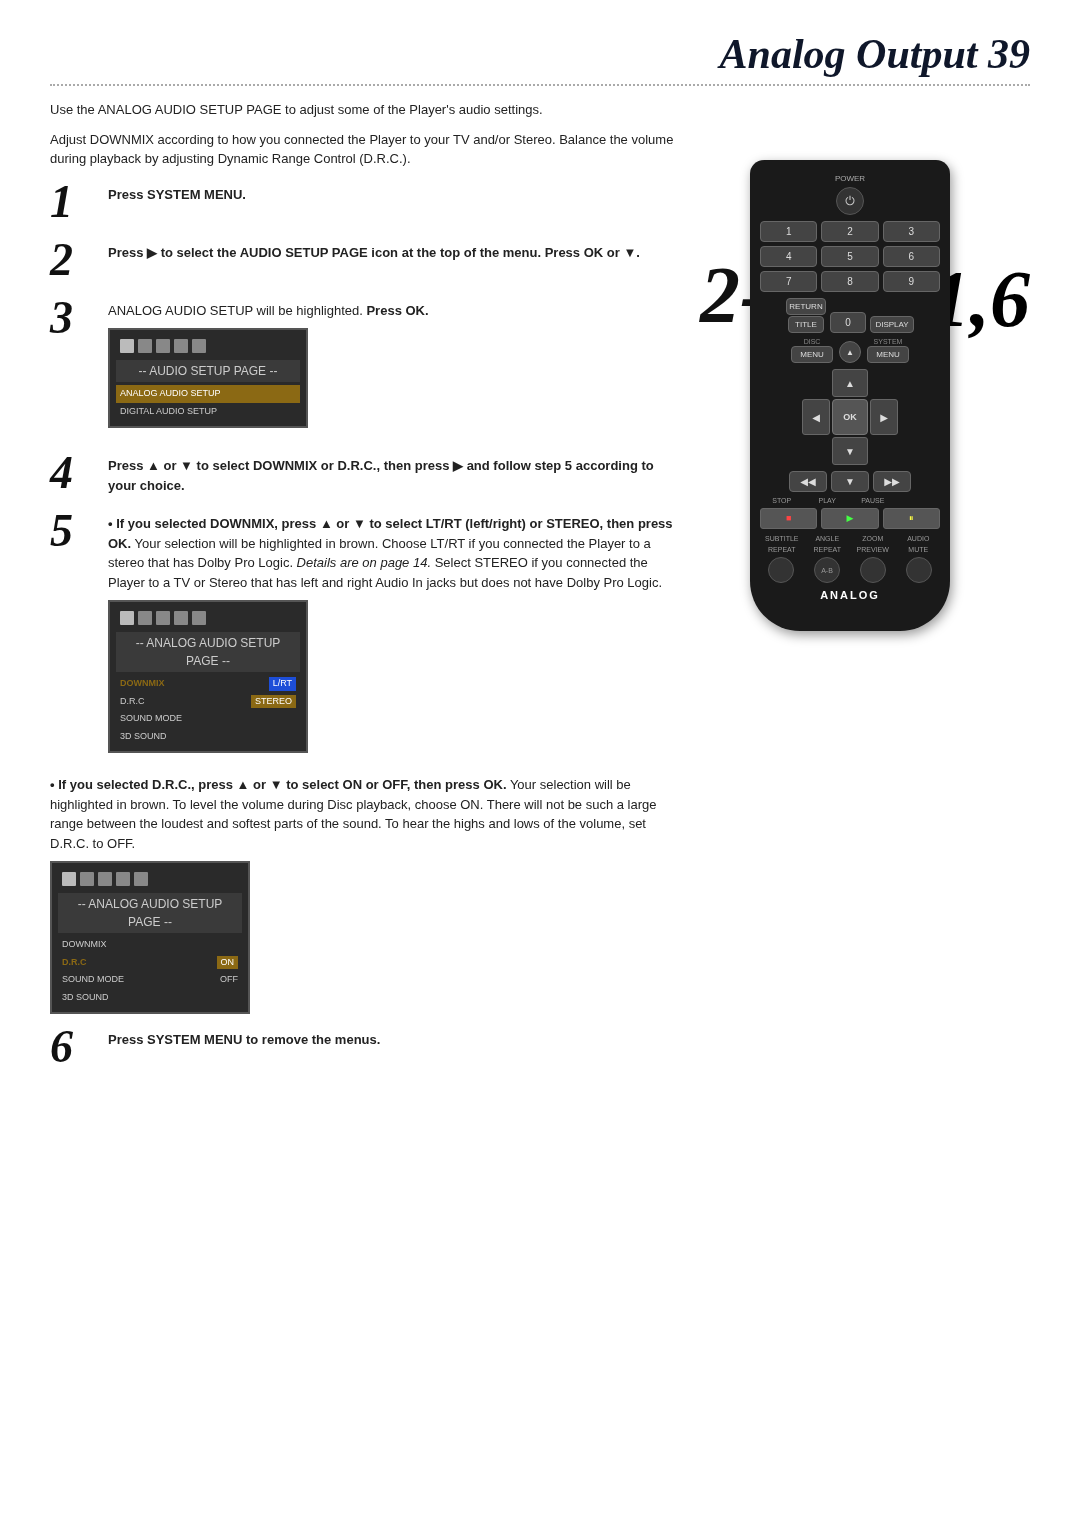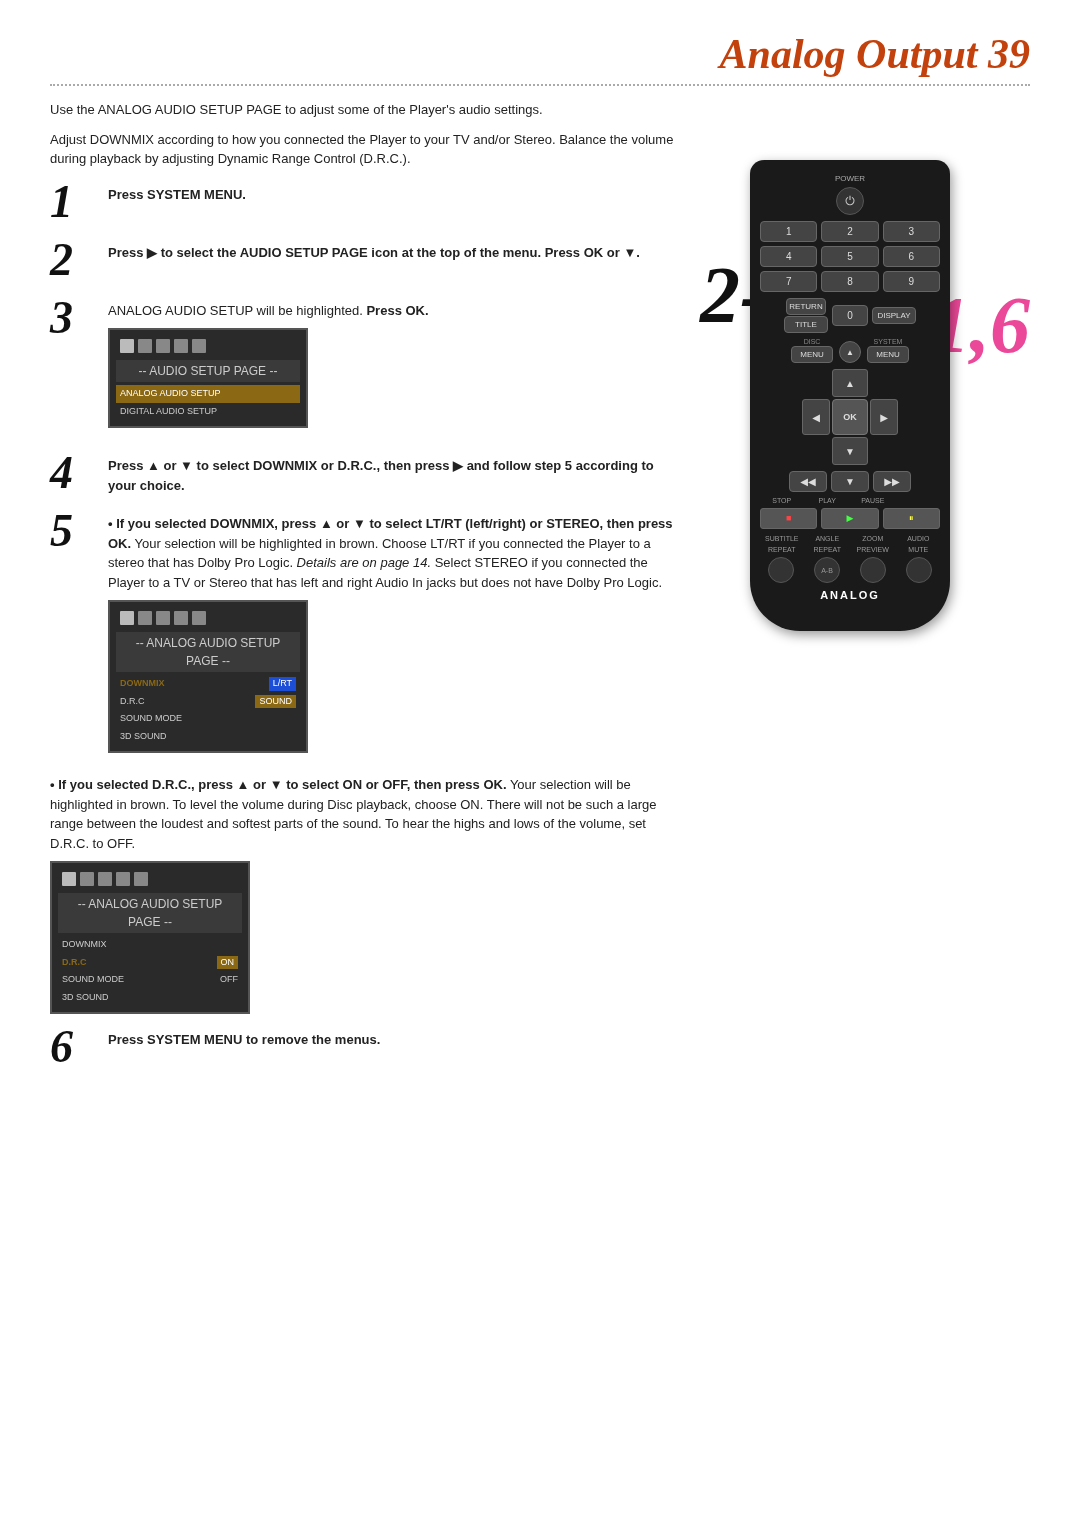--- a/index.html
+++ b/index.html
@@ -19,21 +19,21 @@
       padding: 30px 50px 40px 50px;
       position: relative;
     }
 
     
     .page-title {
       text-align: right;
       font-size: 42px;
       font-style: italic;
       font-weight: bold;
-      color: #c2410c;
+      color: #0f172a;
       margin-bottom: 6px;
       font-family: Georgia, serif;
     }
 
     
     .dotted-line {
       border: none;
       border-top: 2px dotted #aaa;
       margin-bottom: 14px;
     }
@@ -204,21 +204,21 @@
     .remote-btn.small {
       font-size: 8px;
       padding: 3px 2px;
     }
 
     .remote-row {
       display: flex;
       gap: 4px;
       justify-content: center;
       margin-bottom: 5px;
-      align-items: center;
+      align-items: flex-end;
     }
 
     .nav-cross {
       display: grid;
       grid-template-columns: 28px 36px 28px;
       grid-template-rows: 28px 36px 28px;
       gap: 2px;
       justify-content: center;
       margin-bottom: 6px;
     }
@@ -330,25 +330,25 @@
       font-family: Georgia, serif;
       position: absolute;
       left: -20px;
       top: 150px;
     }
 
     .big-num-16 {
       font-size: 80px;
       font-weight: bold;
       font-style: italic;
-      color: #ec4899;
+      color: #000000;
       font-family: Georgia, serif;
       position: absolute;
       right: 0px;
-      top: 180px;
+      top: 154px;
     }
 
     .right-col-inner {
       position: relative;
       width: 310px;
     }
 
   </style>
 </head>
 <body>
@@ -428,21 +428,21 @@
               <div class="screen-icon"></div>
               <div class="screen-icon"></div>
             </div>
             <div class="screen-title-bar">-- ANALOG AUDIO SETUP PAGE --</div>
             <div class="screen-row" style="display:flex;justify-content:space-between;">
               <span style="color:#8B6914;font-weight:bold;">DOWNMIX</span>
               <span style="background:#1d4ed8;color:#fff;padding:0 4px;">L/RT</span>
             </div>
             <div class="screen-row" style="display:flex;justify-content:space-between;">
               <span>D.R.C</span>
-              <span style="background:#8B6914;color:#fff;padding:0 4px;">SOUND</span>
+              <span style="background:#8B6914;color:#fff;padding:0 4px;">STEREO</span>
             </div>
             <div class="screen-row">SOUND MODE</div>
             <div class="screen-row">3D SOUND</div>
           </div>
 
         </div>
       </div>
 
       <div style="font-size:13px;line-height:1.5;margin-bottom:10px;">
         <p>
@@ -505,21 +505,21 @@
             <div class="remote-btn">5</div>
             <div class="remote-btn">6</div>
             <div class="remote-btn">7</div>
             <div class="remote-btn">8</div>
             <div class="remote-btn">9</div>
           </div>
 
           <div class="remote-row">
             <div style="display:flex;flex-direction:column;align-items:center;gap:1px;">
               <div class="remote-btn small" style="width:40px;">RETURN</div>
-              <div class="remote-btn small" style="width:44px;">TITLE</div>
+              <div class="remote-btn small" style="width:36px;">TITLE</div>
             </div>
             <div class="remote-btn" style="width:36px;">0</div>
             <div class="remote-btn small" style="width:44px;">DISPLAY</div>
           </div>
 
           <div style="display:flex;gap:6px;justify-content:center;margin-bottom:6px;align-items:flex-end;">
             <div style="display:flex;flex-direction:column;align-items:center;gap:1px;">
               <div style="color:#888;font-size:7px;">DISC</div>
               <div class="remote-btn small" style="width:42px;">MENU</div>
             </div>

